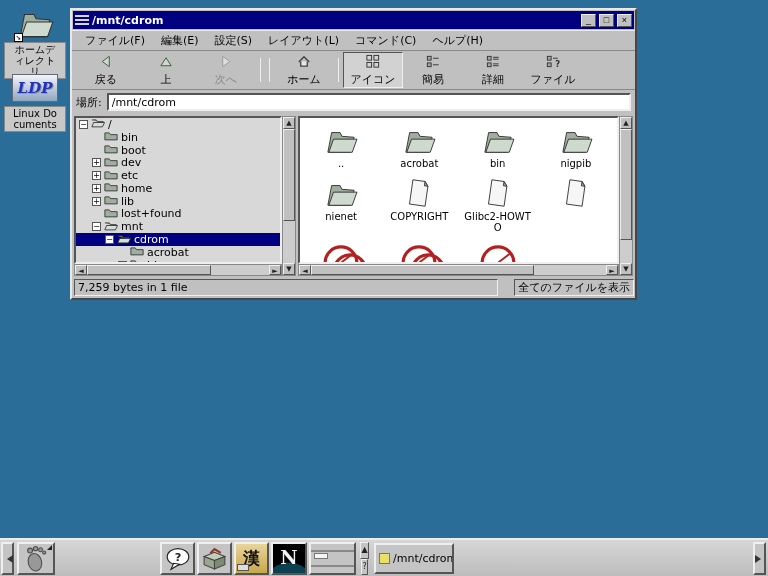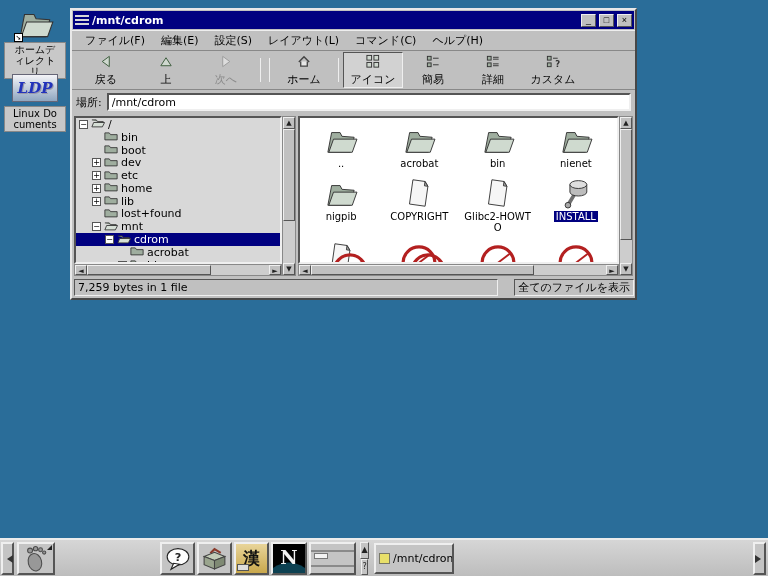--- a/index.html
+++ b/index.html
@@ -200,21 +200,21 @@
             </svg></span>
           <span class="tlbl">詳細</span>
         </div>
         <div class="tbtn">
           <span><svg width="16" height="15" viewBox="0 0 16 16">
               <rect x="2" y="2.5" width="4" height="4" fill="#9fae9f" stroke="#333"></rect>
               <line x1="8" y1="4.5" x2="13" y2="4.5" stroke="#333"></line>
               <rect x="2" y="9.5" width="4" height="4" fill="#9fae9f" stroke="#333"></rect>
               <text x="10.5" y="14" font-size="9" font-weight="bold" fill="#333">?</text>
             </svg></span>
-          <span class="tlbl">カスタム</span>
+          <span class="tlbl">ファイル</span>
         </div>
       </div>
 
     <div id="locbar">
       <span class="loclbl">場所:</span>
       <input type="text" value="/mnt/cdrom" style="">
     </div>
 
     <div id="content">
 
@@ -353,30 +353,30 @@
                   </span>
                   <span class="flbl">bin</span>
                 </div>
                 <div class="fitem">
                   <span class="fic">
                     <svg width="38" height="30" viewBox="0 0 40 32">
                       <path d="M6 28 L10 7 L19 7 L21 11 L34 12 L30 28 Z" fill="#9fae9f" stroke="#333"></path>
                       <path d="M7 28 L12 14 L37 14 L32 28 Z" fill="#cfdacf" stroke="#333"></path>
                     </svg>
                   </span>
-                  <span class="flbl">nienet</span>
+                  <span class="flbl">nigpib</span>
                 </div>
                 <div class="fitem">
                   <span class="fic">
                     <svg width="38" height="30" viewBox="0 0 40 32">
                       <path d="M6 28 L10 7 L19 7 L21 11 L34 12 L30 28 Z" fill="#9fae9f" stroke="#333"></path>
                       <path d="M7 28 L12 14 L37 14 L32 28 Z" fill="#cfdacf" stroke="#333"></path>
                     </svg>
                   </span>
-                  <span class="flbl">nigpib</span>
+                  <span class="flbl">nienet</span>
                 </div>
                 <div class="fitem">
                   <span class="fic">
                     <svg width="28" height="32" viewBox="0 0 32 36">
                       <g transform="rotate(8 16 18)">
                         <path d="M7 4 H21 L25 9 V32 H7 Z" fill="#f6f6f6" stroke="#333"></path>
                         <path d="M21 4 L21 9 H25 Z" fill="#aaa" stroke="#333"></path>
                       </g>
                     </svg>
                   </span>
@@ -385,31 +385,20 @@
                 <div class="fitem">
                   <span class="fic">
                     <svg width="28" height="32" viewBox="0 0 32 36">
                       <g transform="rotate(8 16 18)">
                         <path d="M7 4 H21 L25 9 V32 H7 Z" fill="#f6f6f6" stroke="#333"></path>
                         <path d="M21 4 L21 9 H25 Z" fill="#aaa" stroke="#333"></path>
                       </g>
                     </svg>
                   </span>
                   <span class="flbl">Glibc2-HOWTO</span>
-                </div>
-                <div class="fitem sel">
-                  <span class="fic">
-                    <svg width="30" height="32" viewBox="0 0 32 34">
-                      <path d="M14 19 L8 29" stroke="#6f6f6f" stroke-width="4"></path>
-                      <circle cx="7.4" cy="30" r="3" fill="#a8a8a8" stroke="#333"></circle>
-                      <path d="M9.5 8 V16 A9 4.2 0 0 0 27.5 16 V8" fill="#bdbdbd" stroke="#333"></path>
-                      <ellipse cx="18.5" cy="8" rx="9" ry="4.2" fill="#dedede" stroke="#333"></ellipse>
-                    </svg>
-                  </span>
-                  <span class="flbl">INSTALL</span>
                 </div>
                 <div class="fitem">
                   <span class="fic">
                     <svg width="28" height="32" viewBox="0 0 32 36">
                       <g transform="rotate(8 16 18)">
                         <path d="M7 4 H21 L25 9 V32 H7 Z" fill="#f6f6f6" stroke="#333"></path>
                         <path d="M21 4 L21 9 H25 Z" fill="#aaa" stroke="#333"></path>
                       </g>
                     </svg>
                   </span>

